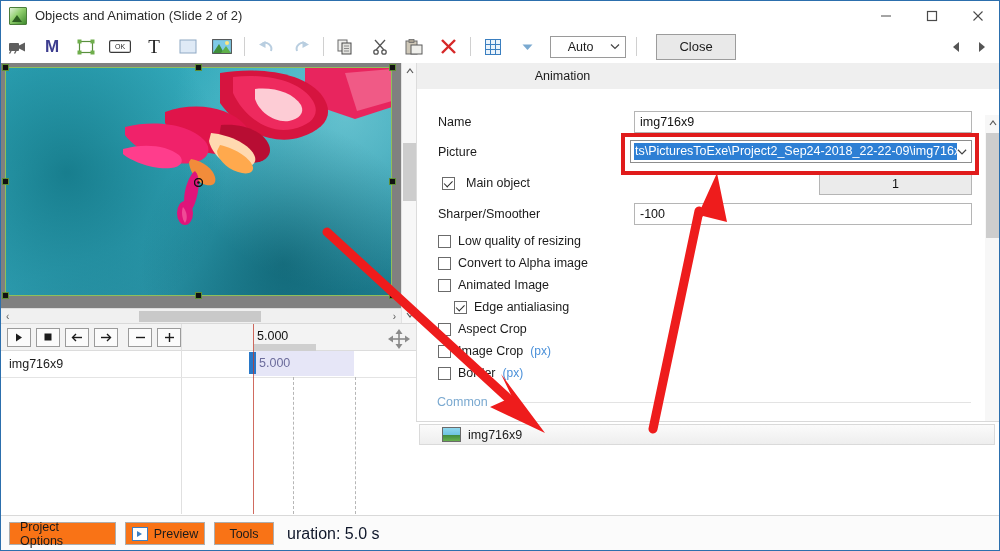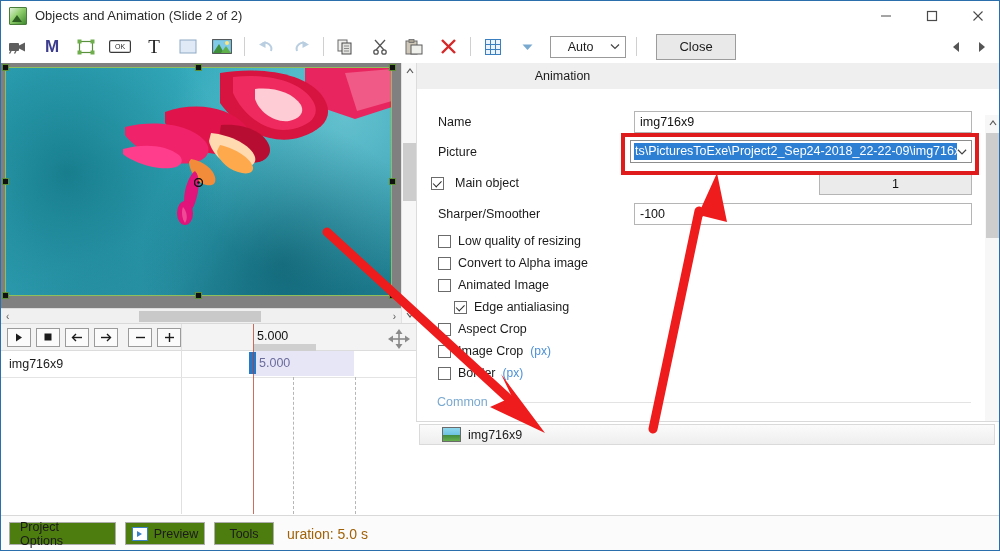--- a/index.html
+++ b/index.html
@@ -223,33 +223,33 @@
   }
   .obj-label { font-size:12.5px; color:#1b1b1b; }
 
   
   .bottombar {
     position:absolute; left:0; top:514px; width:998px; height:35px;
     background:#fbfbfb; border-top:1px solid #d9d9d9;
     display:flex; align-items:center; padding-left:8px; gap:9px;
   }
   .btm-btn {
-    height:23px; border:1px solid #adadad; background:#4d7c0f;
+    height:23px; border:1px solid #adadad; background:#f97316;
     font-size:12.5px; color:#1b1b1b; display:flex; align-items:center; justify-content:center;
     gap:6px; padding:8px 10px; box-sizing:border-box;
   }
   .prev-icon {
     width:14px; height:12px; border:1px solid #3b7fc4; background:#fff;
     display:flex; align-items:center; justify-content:center; flex:none;
   }
   .prev-icon::after {
     content:""; width:0;height:0; border-left:5px solid #3b7fc4;
     border-top:3.5px solid transparent; border-bottom:3.5px solid transparent;
   }
-  .duration { font-size:14px; color:#a16207; margin-left:4px; }
+  .duration { font-size:16px; color:#0f172a; margin-left:4px; }
 
   
   .redbox {
     position:absolute; left:620px; top:132px; width:358px; height:42px;
     border:4px solid #e01b1b; box-sizing:border-box; pointer-events:none;
   }
   .annot-svg { position:absolute; left:0; top:0; width:1000px; height:551px; pointer-events:none; }
 </style>
 </head>
 <body>
@@ -535,21 +535,21 @@
       <div class="row" style="left:21px; top:56px;">
         <span class="lbl">Picture</span>
       </div>
       <div class="combo" style="position:absolute; left:213px; top:51px; width:342px;">
         <span class="seltext">ts\PicturesToExe\Project2_Sep24-2018_22-22-09\img716x9.jpg</span>
         <svg width="11" height="8" viewBox="0 0 11 8">
             <polyline points="1,1.5 5.5,6 10,1.5" fill="none" stroke="#444" stroke-width="1.3"></polyline>
           </svg>
       </div>
 
-      <div class="cbrow" style="left:14px; top:87px;gap:11px;">
+      <div class="cbrow" style="left:25px; top:87px;gap:11px;">
         <span class="cbox checked"></span>
         <span class="cblabel">Main object</span>
       </div>
       <div class="numbox" style="position:absolute; left:402px; top:84px; width:153px;">1</div>
 
       <div class="row" style="left:21px; top:118px;">
         <span class="lbl">Sharper/Smoother</span>
       </div>
       <div class="txtfield" style="position:absolute; left:217px; top:114px; width:338px;">-100</div>
 

